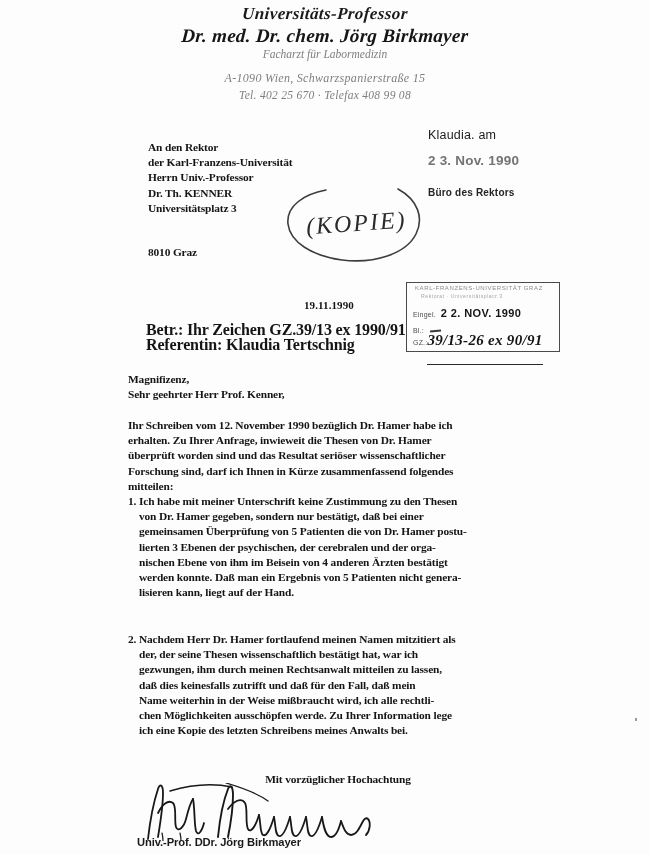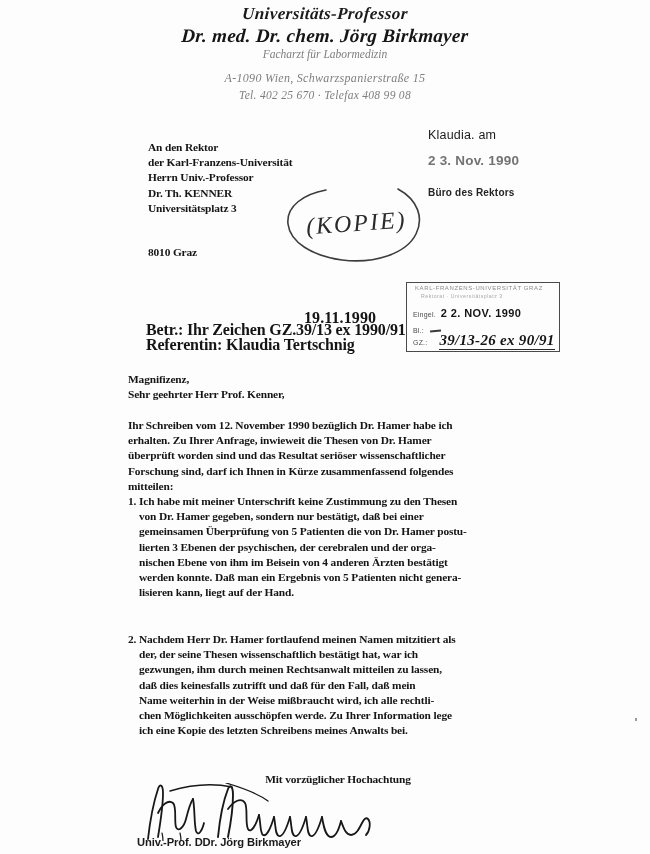--- a/index.html
+++ b/index.html
@@ -206,32 +206,32 @@
     left: 6px;
     top: 48px;
     white-space: nowrap;
   }
   .gz-hand {
     font-family: "Liberation Serif", serif;
     font-size: 15px;
     font-weight: bold;
     font-style: italic;
     color: #141414;
-    margin-left: 12px;
+    margin-left: 0;
     letter-spacing: 0.3px;
     border-bottom: 1.2px solid #2a2a2a;
-    padding-bottom: 1px;
+    padding-bottom: 16px;
   }
 
   
   .letter-date {
     position: absolute;
     left: 304px;
-    top: 310px;
-    font-size: 16px;
+    top: 298px;
+    font-size: 11px;
     letter-spacing: 0.1px;
   }
   .betreff {
     position: absolute;
     left: 146px;
     top: 322px;
     white-space: pre-line;
     font-size: 16px;
     line-height: 15px;
   }

